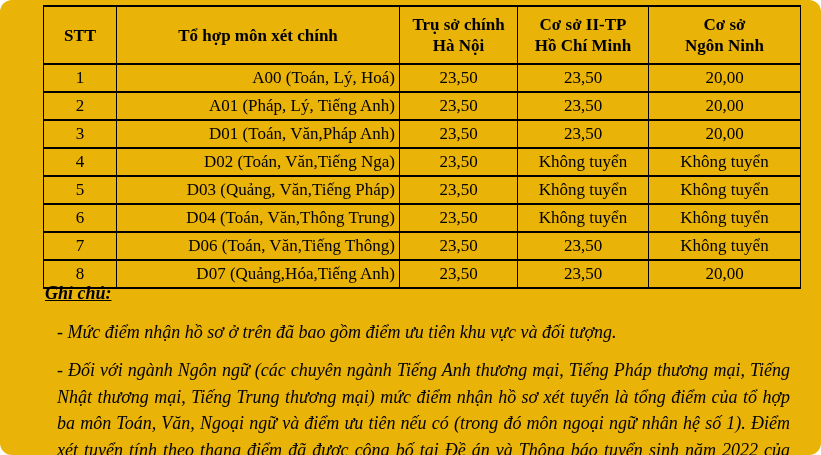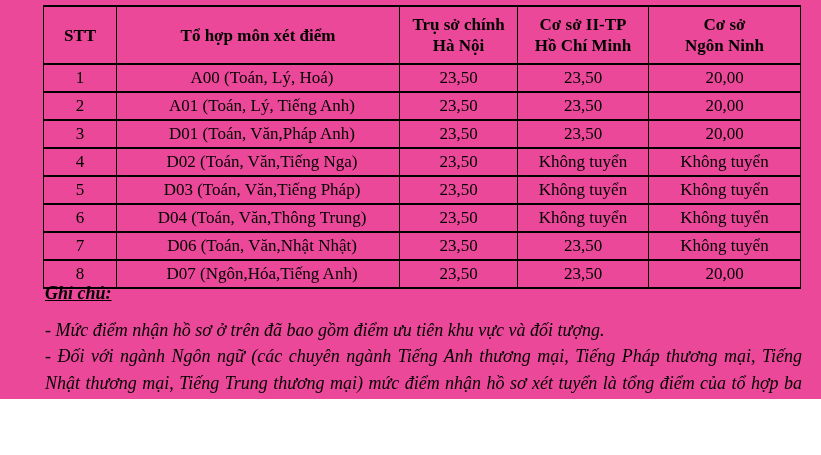--- a/index.html
+++ b/index.html
@@ -5,23 +5,24 @@
   html, body {
     margin: 0;
     padding: 0;
     background: #ffffff;
     font-family: "Liberation Serif", "DejaVu Serif", serif;
     color: #000000;
   }
   .page {
     position: relative;
     width: 821px;
-    height: 399px;
-    background: #ec4899;
+    height: 455px;
+    background: #eab308;
     overflow: hidden;
+    border-radius: 12px;
   }
   table.scores {
     position: absolute;
     left: 43px;
     top: 5px;
     width: 757px;
     border-collapse: collapse;
     table-layout: fixed;
   }
   .scores th, .scores td {
@@ -36,59 +37,59 @@
     white-space: nowrap;
   }
   .scores th {
     font-weight: bold;
     line-height: 21px;
     height: 50px;
     padding: 3px 2px;
   }
   .scores td { height: 22px; }
   .scores td.combo {
-    text-align: center;
+    text-align: right;
     padding-left: 12px;
   }
   .notes {
     position: absolute;
     left: 45px;
     top: 280px;
     width: 757px;
     font-style: italic;
     font-size: 18px;
     line-height: 26.5px;
   }
   .notes .heading {
     font-weight: bold;
     text-decoration: underline;
-    margin: 0 0 10px 0;
+    margin: 0 0 1px 0;
   }
   .notes p.item {
-    margin: 0;
+    margin: 12px;
     text-align: justify;
   }
 </style>
 </head>
 <body>
 
 <div class="page">
 
   <table class="scores">
     <colgroup>
       <col style="width:73px">
       <col style="width:283px">
       <col style="width:118px">
       <col style="width:131px">
       <col style="width:152px">
     </colgroup>
     <thead>
       <tr>
         <th>STT</th>
-        <th>Tổ hợp môn xét điểm</th>
+        <th>Tổ hợp môn xét chính</th>
         <th>
           <span>Trụ sở chính</span><br>
           <span>Hà Nội</span>
         </th>
         <th>
           <span>Cơ sở II-TP</span><br>
           <span>Hồ Chí Minh</span>
         </th>
         <th>
           <span>Cơ sở</span><br>
@@ -99,63 +100,63 @@
     <tbody>
       <tr>
         <td>1</td>
         <td class="combo">A00 (Toán, Lý, Hoá)</td>
         <td>23,50</td>
         <td>23,50</td>
         <td>20,00</td>
       </tr>
       <tr>
         <td>2</td>
-        <td class="combo">A01 (Toán, Lý, Tiếng Anh)</td>
+        <td class="combo">A01 (Pháp, Lý, Tiếng Anh)</td>
         <td>23,50</td>
         <td>23,50</td>
         <td>20,00</td>
       </tr>
       <tr>
         <td>3</td>
         <td class="combo">D01 (Toán, Văn,Pháp Anh)</td>
         <td>23,50</td>
         <td>23,50</td>
         <td>20,00</td>
       </tr>
       <tr>
         <td>4</td>
         <td class="combo">D02 (Toán, Văn,Tiếng Nga)</td>
         <td>23,50</td>
         <td>Không tuyển</td>
         <td>Không tuyển</td>
       </tr>
       <tr>
         <td>5</td>
-        <td class="combo">D03 (Toán, Văn,Tiếng Pháp)</td>
+        <td class="combo">D03 (Quảng, Văn,Tiếng Pháp)</td>
         <td>23,50</td>
         <td>Không tuyển</td>
         <td>Không tuyển</td>
       </tr>
       <tr>
         <td>6</td>
         <td class="combo">D04 (Toán, Văn,Thông Trung)</td>
         <td>23,50</td>
         <td>Không tuyển</td>
         <td>Không tuyển</td>
       </tr>
       <tr>
         <td>7</td>
-        <td class="combo">D06 (Toán, Văn,Nhật Nhật)</td>
+        <td class="combo">D06 (Toán, Văn,Tiếng Thông)</td>
         <td>23,50</td>
         <td>23,50</td>
         <td>Không tuyển</td>
       </tr>
       <tr>
         <td>8</td>
-        <td class="combo">D07 (Ngôn,Hóa,Tiếng Anh)</td>
+        <td class="combo">D07 (Quảng,Hóa,Tiếng Anh)</td>
         <td>23,50</td>
         <td>23,50</td>
         <td>20,00</td>
       </tr>
     </tbody>
   </table>
 
   <div class="notes">
     <p class="heading">Ghi chú:</p>
     <p class="item">- Mức điểm nhận hồ sơ ở trên đã bao gồm điểm ưu tiên khu vực và đối tượng.</p>

